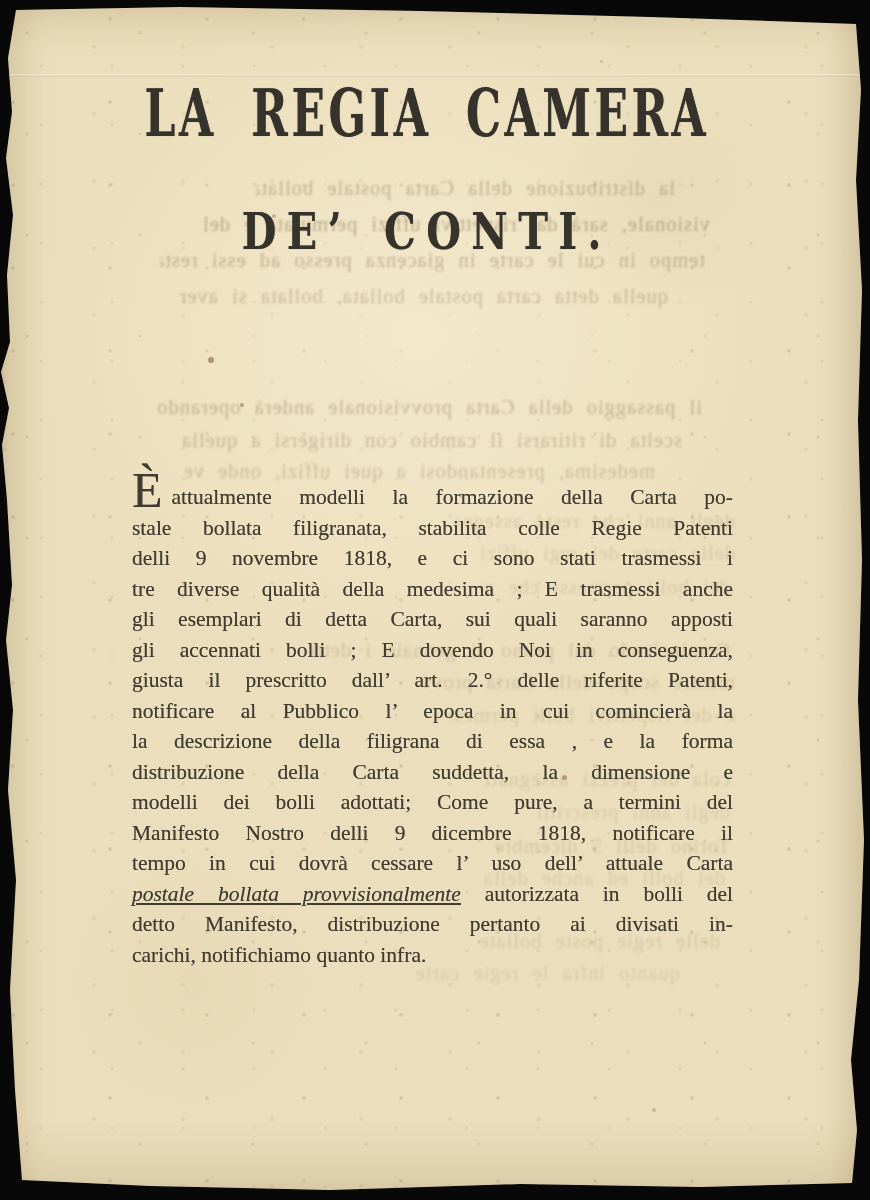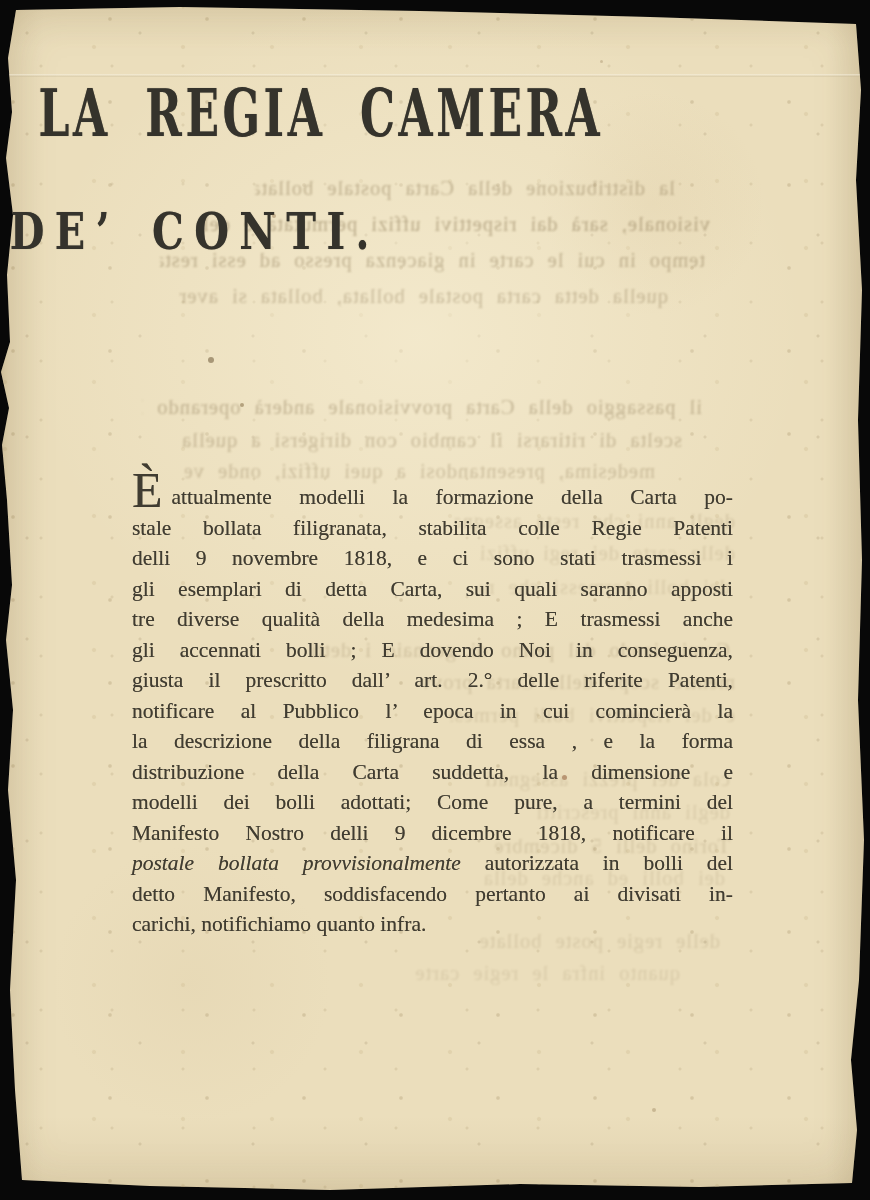--- a/index.html
+++ b/index.html
@@ -45,41 +45,41 @@
   
   .bleed-layer{position:absolute;inset:0;z-index:1;}
   .bleed{
     position:absolute;height:24px;overflow:hidden;white-space:nowrap;
     font-family:"Liberation Serif",serif;font-size:20.5px;line-height:24px;
     color:#7c6844;letter-spacing:1px;word-spacing:7px;
     transform:scaleX(-1);filter:blur(1.15px);
   }
 
   
-  .titlewrap{position:absolute;left:0;right:16px;z-index:3;}
+  .titlewrap{position:absolute;left:0;right:16px;text-align:center;z-index:3;}
   .tw1{top:97px;}
   .tw2{top:216px;}
   .title{
     display:inline-block;font-family:"DejaVu Serif",serif;font-weight:700;
     color:#35332c;line-height:1;
     text-shadow:0 0 .7px rgba(45,42,33,.55);
   }
   .t1{font-size:50px;letter-spacing:4px;word-spacing:18px;
       transform:scale(.88,1.32);transform-origin:50% 100%;}
   .t2{font-size:42px;letter-spacing:11px;word-spacing:8px;
       transform:scale(.95,1.22);transform-origin:50% 100%;}
 
   .body-text{
     position:absolute;left:132px;top:482px;width:601px;z-index:3;
     font-size:21.5px;line-height:30.5px;color:#403c31;
     text-shadow:0 0 .55px rgba(62,57,44,.6);
   }
   .body-text .line{text-align:justify;text-align-last:justify;height:30.5px;}
   .body-text .line.last{text-align-last:left;}
-  .body-text .it{font-style:italic;}
+  .body-text .it{font-style:italic;text-decoration:underline;}
   .initial{
     font-size:50px;line-height:0;position:relative;top:3px;
     margin-right:9px;letter-spacing:0;
   }
 
   .spot{position:absolute;border-radius:50%;z-index:4;filter:blur(.4px);}
 </style>
 </head>
 <body>
 
@@ -115,31 +115,32 @@
     </div>
 
     <div class="titlewrap tw2">
       <span class="title t2">DE’ CONTI.</span>
     </div>
 
     <div class="body-text">
         <div class="line"><span class="initial">È</span><span>attualmente modelli la formazione della Carta po-</span></div>
         <div class="line"><span>stale bollata filigranata, stabilita colle Regie Patenti</span></div>
         <div class="line"><span>delli 9 novembre 1818, e ci sono stati trasmessi i</span></div>
+        <div class="line"><span>tre diverse qualità della medesima ; E trasmessi anche</span></div>
         <div class="line"><span>gli esemplari di detta Carta, sui quali saranno apposti</span></div>
-        <div class="line"><span>tre diverse qualità della medesima ; E trasmessi anche</span></div>
         <div class="line"><span>gli accennati bolli ; E dovendo Noi in conseguenza,</span></div>
         <div class="line"><span>giusta il prescritto dall’ art. 2.° delle riferite Patenti,</span></div>
         <div class="line"><span>notificare al Pubblico l’ epoca in cui comincierà la</span></div>
         <div class="line"><span>la descrizione della filigrana di essa , e la forma</span></div>
         <div class="line"><span>distribuzione della Carta suddetta, la dimensione e</span></div>
         <div class="line"><span>modelli dei bolli adottati; Come pure, a termini del</span></div>
         <div class="line"><span>Manifesto Nostro delli 9 dicembre 1818, notificare il</span></div>
+        <div class="line"><span>tempo in cui dovrà cessare l’ uso dell’ attuale Carta</span></div>
         <div class="line"><span class="it">postale bollata provvisionalmente</span><span> autorizzata in bolli del</span></div>
-        <div class="line"><span>detto Manifesto, soddisfacendo pertanto ai divisati in-</span></div>
+        <div class="line"><span>detto Manifesto, distribuzione pertanto ai divisati in-</span></div>
         <div class="line last"><span>carichi, notifichiamo quanto infra.</span></div>
       </div>
 
   <div class="spot" style="top: 357px; left: 208px; width: 6px; height: 6px; background: rgb(110, 90, 58); opacity: 0.55;"></div>
       <div class="spot" style="top: 403px; left: 240px; width: 4px; height: 4px; background: rgb(122, 97, 56); opacity: 0.5;"></div>
       <div class="spot" style="top: 775px; left: 562px; width: 5px; height: 5px; background: rgb(149, 96, 60); opacity: 0.55;"></div>
       <div class="spot" style="top: 214px; left: 272px; width: 4px; height: 4px; background: rgb(138, 106, 66); opacity: 0.4;"></div>
       <div class="spot" style="top: 1108px; left: 652px; width: 4px; height: 4px; background: rgb(138, 112, 72); opacity: 0.35;"></div>
       <div class="spot" style="top: 60px; left: 600px; width: 3px; height: 3px; background: rgb(138, 112, 72); opacity: 0.3;"></div>
     </div>

